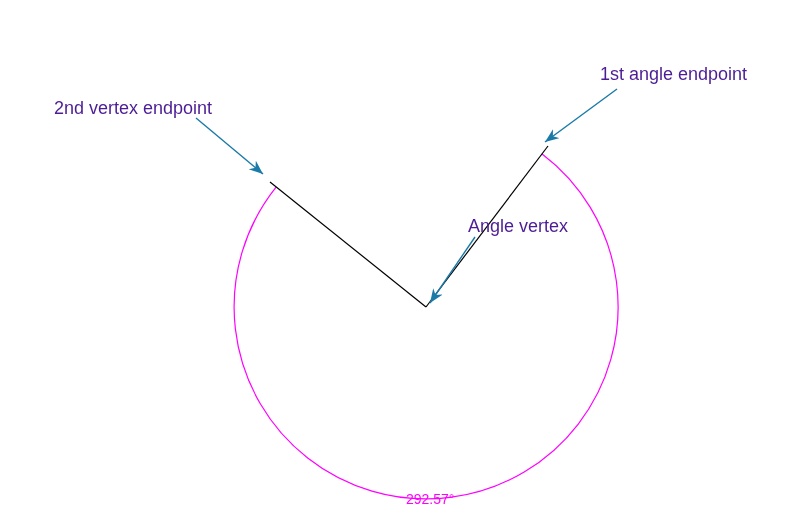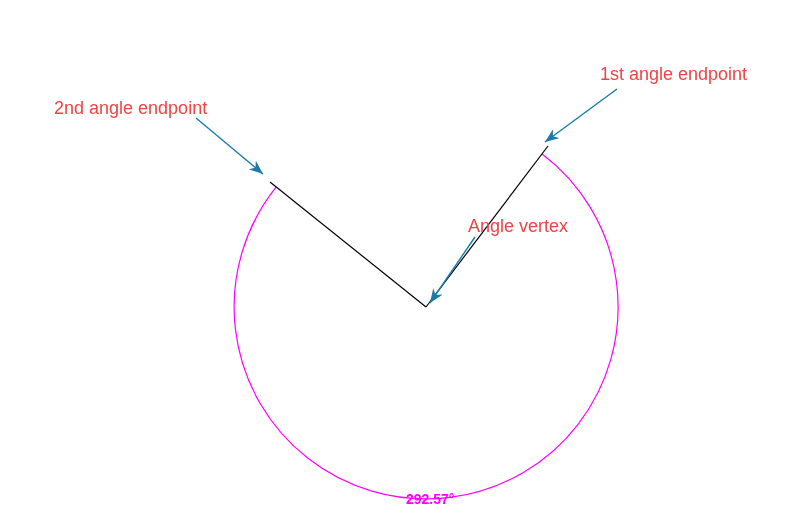--- a/index.html
+++ b/index.html
@@ -9,21 +9,21 @@
     height: 524px;
     background: #ffffff;
     font-family: Arial, sans-serif;
     overflow: hidden;
   }
   svg {
     display: block;
   }
   .label {
     position: absolute;
-    color: #ef4444;
+    color: #4c1d95;
     font-size: 18px;
     white-space: nowrap;
   }
   .dim-label {
     position: absolute;
     color: #ff00ff;
     font-size: 14px;
     white-space: nowrap;
   }
 </style>
@@ -40,19 +40,19 @@
   <path d="M 541.8 153.7 A 192 192 0 1 1 276.1 187.1" fill="none" stroke="#ff00ff" stroke-width="1.2"></path>
 
   <line x1="426" y1="307" x2="548" y2="146" stroke="#000000" stroke-width="1.2"></line>
   <line x1="426" y1="307" x2="270" y2="182" stroke="#000000" stroke-width="1.2"></line>
 
   <line x1="617" y1="89" x2="545" y2="142" stroke="#1a7aa8" stroke-width="1.4" marker-end="url(#arrowBlue)"></line>
   <line x1="196" y1="118" x2="263" y2="174" stroke="#1a7aa8" stroke-width="1.4" marker-end="url(#arrowBlue)"></line>
   <line x1="475" y1="237" x2="430" y2="303" stroke="#1a7aa8" stroke-width="1.4" marker-end="url(#arrowBlue)"></line>
 </svg>
 
-<div class="label" style="left:54px; top:98px;">2nd angle endpoint</div>
+<div class="label" style="left:54px; top:98px;">2nd vertex endpoint</div>
 
 <div class="label" style="left:600px; top:64px;">1st angle endpoint</div>
 
 <div class="label" style="left:468px; top:216px;text-align:right;">Angle vertex</div>
 
-<div class="dim-label" style="left:406px; top:491px;font-weight:bold;">292.57°</div>
+<div class="dim-label" style="left:406px; top:491px;">292.57°</div>
 
 </body></html>

